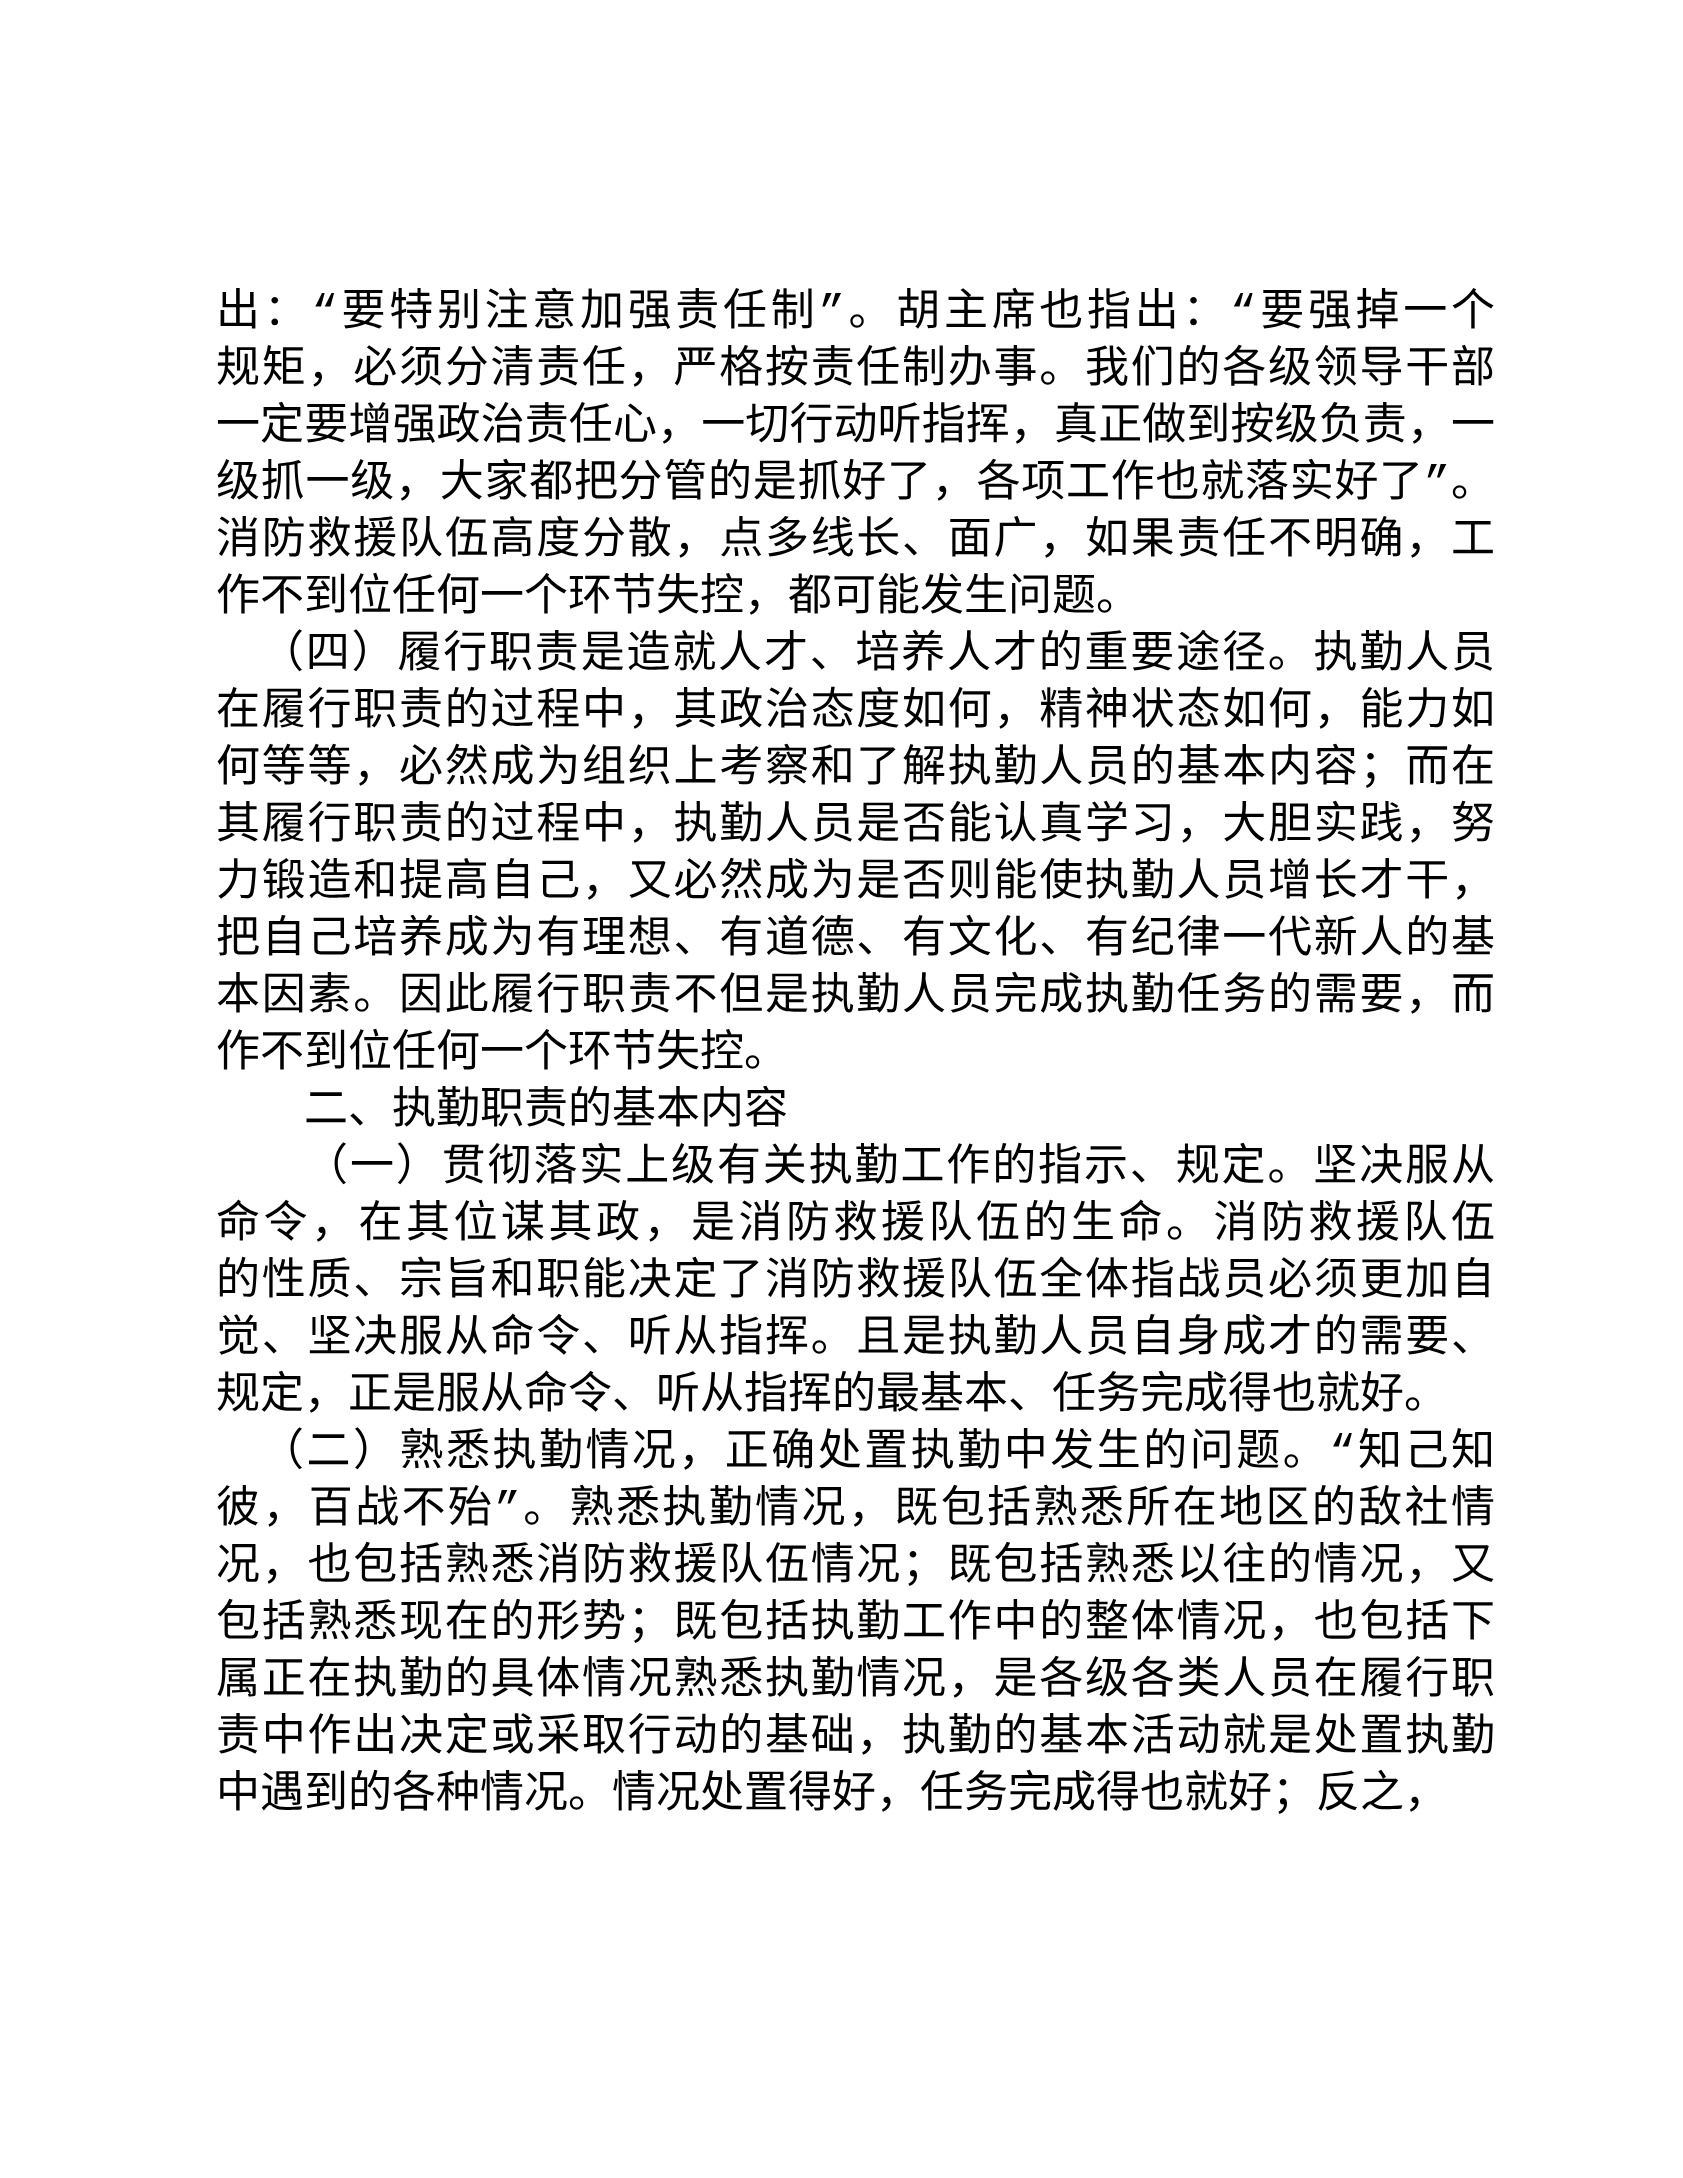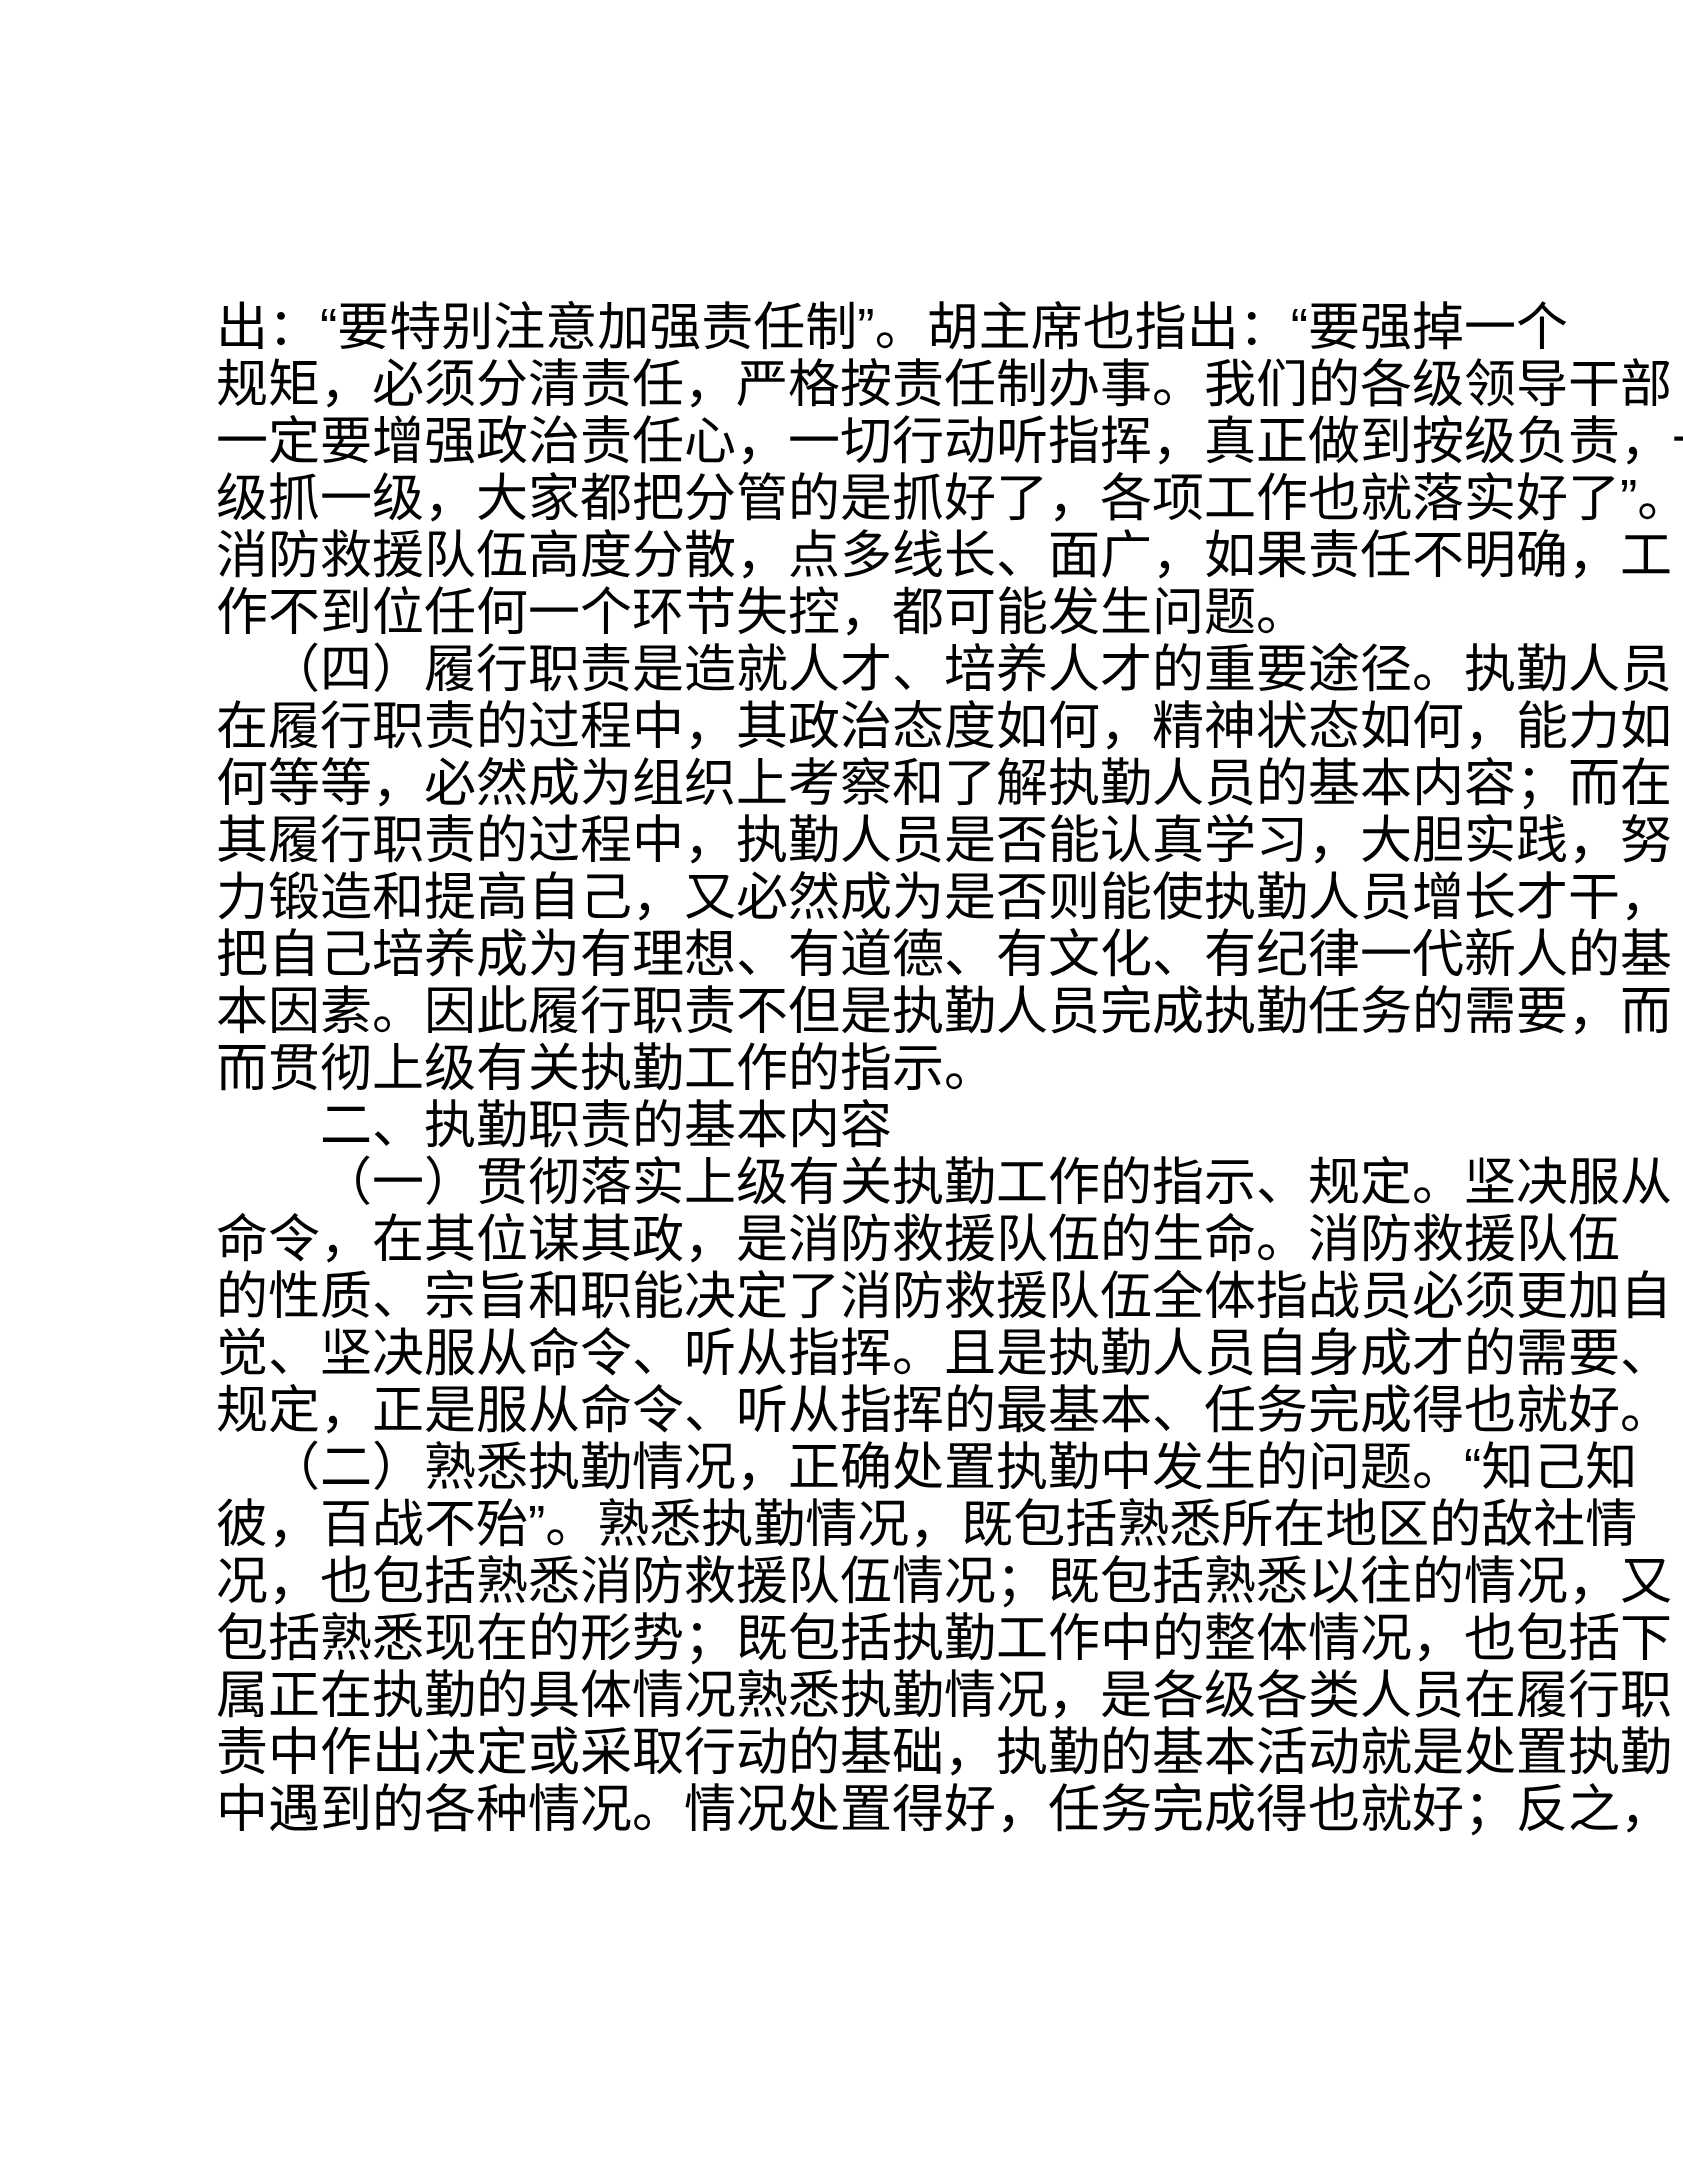--- a/index.html
+++ b/index.html
@@ -9,24 +9,24 @@
   .page {
     position: relative;
     width: 1683px;
     height: 2178px;
     background: #ffffff;
     overflow: hidden;
   }
   .doc {
     position: absolute;
     left: 216px;
-    top: 299px;
+    top: 285px;
     width: 1279px;
-    font-family: Liberation Sans, sans-serif;
-    font-size: 52px;
+    font-family: Liberation Mono, monospace;
+    font-size: 44px;
     line-height: 57px;
     color: #000000;
     font-weight: 400;
   }
   .para {
     margin: 0;
     padding: 0;
   }
   .line {
     height: 57px;
@@ -55,21 +55,21 @@
         <div class="line">作不到位任何一个环节失控，都可能发生问题。</div>
       </div>
       <div class="para">
         <div class="line stretch" style="text-indent: 1em;">（四）履行职责是造就人才、培养人才的重要途径。执勤人员</div>
         <div class="line stretch">在履行职责的过程中，其政治态度如何，精神状态如何，能力如</div>
         <div class="line stretch">何等等，必然成为组织上考察和了解执勤人员的基本内容；而在</div>
         <div class="line stretch">其履行职责的过程中，执勤人员是否能认真学习，大胆实践，努</div>
         <div class="line stretch">力锻造和提高自己，又必然成为是否则能使执勤人员增长才干，</div>
         <div class="line stretch">把自己培养成为有理想、有道德、有文化、有纪律一代新人的基</div>
         <div class="line stretch">本因素。因此履行职责不但是执勤人员完成执勤任务的需要，而</div>
-        <div class="line">而贯彻上级有关执勤工作的指示。</div>
+        <div class="line">作不到位任何一个环节失控。</div>
       </div>
       <div class="para">
         <div class="line" style="text-indent: 2em;">二、执勤职责的基本内容</div>
       </div>
       <div class="para">
         <div class="line stretch" style="text-indent: 2em;">（一）贯彻落实上级有关执勤工作的指示、规定。坚决服从</div>
         <div class="line stretch">命令，在其位谋其政，是消防救援队伍的生命。消防救援队伍</div>
         <div class="line stretch">的性质、宗旨和职能决定了消防救援队伍全体指战员必须更加自</div>
         <div class="line stretch">觉、坚决服从命令、听从指挥。且是执勤人员自身成才的需要、</div>
         <div class="line">规定，正是服从命令、听从指挥的最基本、任务完成得也就好。</div>

